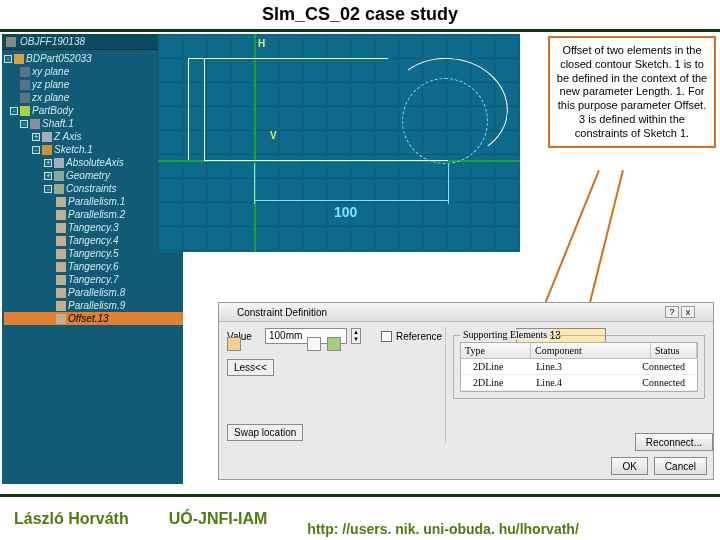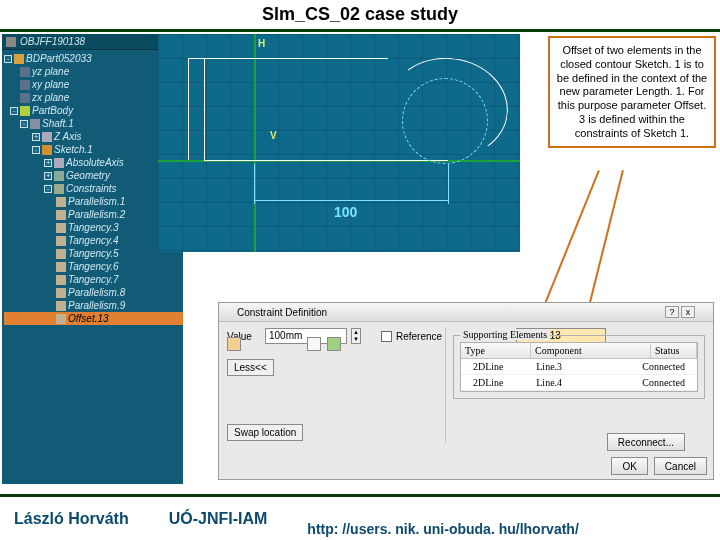--- a/index.html
+++ b/index.html
@@ -61,26 +61,26 @@
   .th { padding: 2px 4px; border-right: 1px solid #c8c8c8; filter: blur(0.3px); }
   .tr { display: flex; border-bottom: 1px solid #eee; }
   .td { padding: 2px 12px; filter: blur(0.5px); }
   .c1 { width: 70px; } .c2 { width: 120px; } .c3 { flex: 1; }
   .sep-v { position: absolute; top: 24px; bottom: 36px; left: 226px; width: 1px; background: #c4c4c4; }
   .icon-chip { width: 14px; height: 14px; display: inline-block; border: 1px solid #8a8a8a; background: #f7f7f7; }
   .ic-a { background: #f3d090; }
   .ic-b { background: #a0d080; }
   .btn { border: 1px solid #8a8a8a; background: linear-gradient(#f8f8f8,#e0e0e0); padding: 2px 10px; height: 18px; line-height: 13px; }
   .dlg-foot { position: absolute; bottom: 4px; right: 6px; display: flex; gap: 6px; }
-  .reconnect { position: absolute; right: 28px; bottom: 28px; filter: blur(0.4px); }
+  .reconnect { position: absolute; right: 0; bottom: 28px; filter: blur(0.4px); }
   .less-btn { position: absolute; left: 8px; top: 56px; padding: 2px 6px; border: 1px solid #8a8a8a; background: #f0f0f0; }
   .swap-btn { position: absolute; left: 8px; top: 96px; padding: 2px 6px; border: 1px solid #8a8a8a; background: #f0f0f0; margin-top: 25px; }
   .mini-icons { position: absolute; left: 8px; top: 34px; display: flex; gap: 6px; }
 
-  .foot { position: absolute; left: 0; bottom: 0; width: 720px; height: 46px; border-top: 3px solid #0a3a0a; display: flex; align-items: center; font-size: 16px; font-weight: bold; color: #0c4a6e; padding: 0 14px; gap: 40px; background: #fff; }
+  .foot { position: absolute; left: 0; bottom: 0; width: 720px; height: 46px; border-top: 3px solid #0a3a0a; display: flex; align-items: center; font-size: 16px; font-weight: bold; color: #4d7c0f; padding: 0 14px; gap: 40px; background: #fff; }
   .foot .url { font-size: 14px; margin-top: 21px; }
 </style>
 </head>
 <body>
 
 <div class="header">Slm_CS_02 case study</div>
 
 <div class="main">
 
   <div class="spec-tree">
@@ -90,26 +90,26 @@
     </div>
     <div class="tree-body">
       <div class="tree-row">
         <span class="tog">-</span>
         <span class="ic part"></span>
         <span class="lbl">BDPart052033</span>
       </div>
       <div class="tree-row">
           <span class="sp" style="width:14px"></span>
           <span class="ic plane"></span>
+          <span class="lbl">xy plane</span>
+        </div>
+      <div class="tree-row">
+          <span class="sp" style="width:14px"></span>
+          <span class="ic plane"></span>
           <span class="lbl">yz plane</span>
-        </div>
-      <div class="tree-row">
-          <span class="sp" style="width:14px"></span>
-          <span class="ic plane"></span>
-          <span class="lbl">xy plane</span>
         </div>
       <div class="tree-row">
           <span class="sp" style="width:14px"></span>
           <span class="ic plane"></span>
           <span class="lbl">zx plane</span>
         </div>
       <div class="tree-row">
           <span class="sp" style="width:4px"></span>
           <span class="tog">-</span>
           <span class="ic body"></span>

